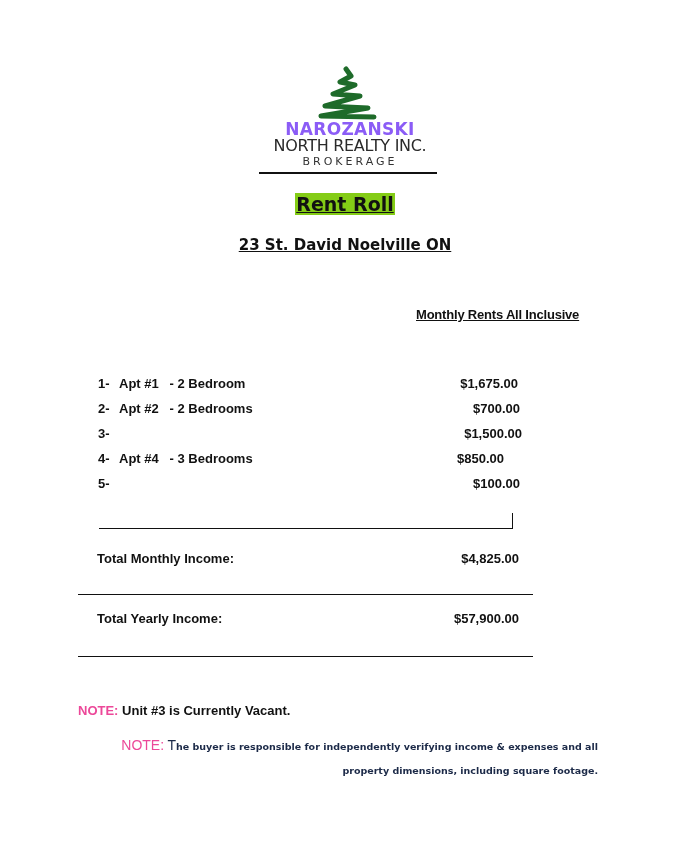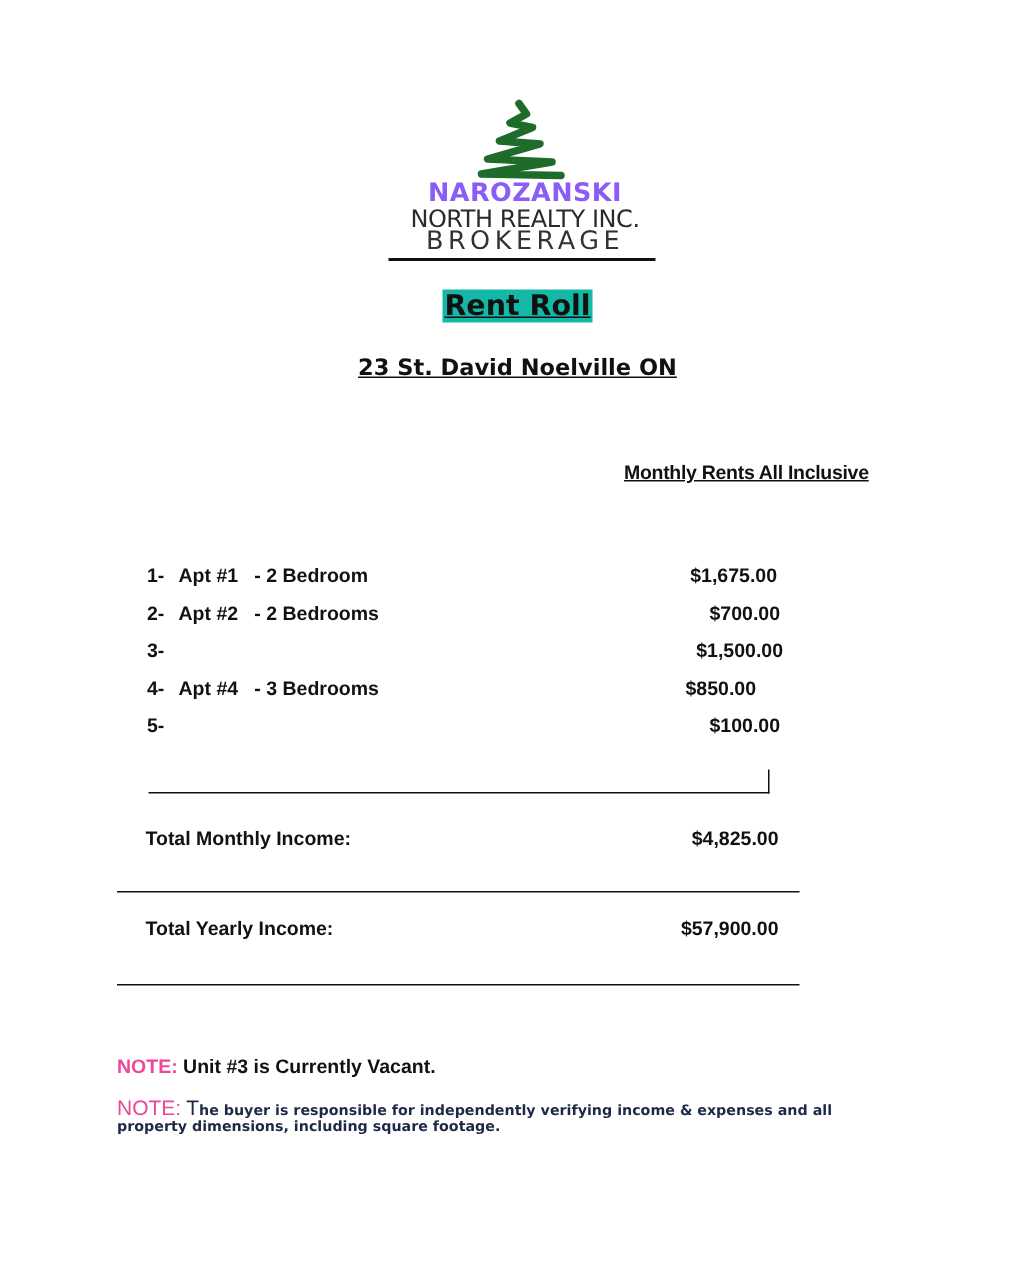--- a/index.html
+++ b/index.html
@@ -7,25 +7,25 @@
            font-family: "Liberation Sans", sans-serif; color: #111; }
     .abs { position: absolute; }
     .logo-tree { left: 316px; top: 66px; width: 64px; height: 54px; }
     .logo-name { left: 250px; top: 120px; width: 200px; text-align: center;
                  font-family: "DejaVu Sans", sans-serif; font-weight: bold; font-size: 17px;
                  letter-spacing: 0.3px; color: #8b5cf6; line-height: 18px; }
     .logo-sub { left: 250px; top: 137px; width: 200px; text-align: center;
                 font-family: "DejaVu Sans", sans-serif; font-size: 16px; color: #2a2a2a; line-height: 18px;
                 letter-spacing: -0.3px; }
     .logo-brok { left: 250px; top: 155px; width: 200px; text-align: center;
-                 font-family: "DejaVu Sans", sans-serif; font-size: 17px; color: #333; letter-spacing: 3px; line-height: 13px; }
+                 font-family: "DejaVu Sans", sans-serif; font-size: 11px; color: #333; letter-spacing: 3px; line-height: 13px; }
     .logo-rule { left: 259px; top: 172px; width: 178px; height: 2px; background: #111; }
 
     .title { left: 0; top: 193px; width: 690px; text-align: center; }
-    .title span { background: #14b8a6; font-weight: bold; font-size: 19px; text-decoration: underline;
+    .title span { background: #84cc16; font-weight: bold; font-size: 19px; text-decoration: underline;
                   font-family: "DejaVu Sans", sans-serif; padding: 0 1px; }
     .address { left: 0; top: 236px; width: 690px; text-align: center; font-weight: bold; font-size: 15px;
                text-decoration: underline; font-family: "DejaVu Sans", sans-serif; }
     .col-head { left: 416px; top: 307px; font-weight: bold; font-size: 13px; text-decoration: underline;
                 font-family: "Liberation Sans", sans-serif; letter-spacing: -0.2px; }
 
     .row { left: 98px; width: 424px; height: 18px; font-size: 13px; font-weight: bold;
            font-family: "Liberation Sans", sans-serif; }
     .row .num { position: absolute; left: 0; }
     .row .desc { position: absolute; left: 21px; white-space: pre; }
@@ -34,21 +34,21 @@
     .rule { background: #111; height: 1px; }
     .tick { width: 1px; height: 16px; background: #111; }
 
     .total { left: 97px; width: 424px; font-size: 13px; font-weight: bold; font-family: "Liberation Sans", sans-serif; }
     .total .lbl { position: absolute; left: 0; }
     .total .amt { position: absolute; right: 0; }
 
     .note1 { left: 78px; top: 703px; font-size: 13px; font-weight: bold; font-family: "Liberation Sans", sans-serif; }
     .note-red { color: #ec4899; }
     .note2 { left: 78px; top: 733px; width: 520px; font-family: "DejaVu Sans", sans-serif; color: #1c2a48;
-             font-weight: bold; font-size: 9.5px; line-height: 11px; }
+             font-weight: bold; font-size: 9.5px; line-height: 24px; text-align: right; }
     .note2 .note-red { font-size: 14px; font-weight: normal; font-family: "Liberation Sans", sans-serif; }
     .note2 .bigT { font-size: 14px; font-weight: normal; font-family: "Liberation Sans", sans-serif; color: #1c2a48; }
   </style>
 </head>
 <body>
 
 <div class="abs logo-tree">
   <svg width="64" height="54" viewBox="0 0 64 54">
     <g fill="none" stroke="#1e6b2a" stroke-linecap="round" stroke-linejoin="round">
       <path d="M30 3 L35 10 L24 16 L39 19 L17 28 L44 30 L9 40 L52 42 L5 50 L58 51" stroke-width="5"></path>

